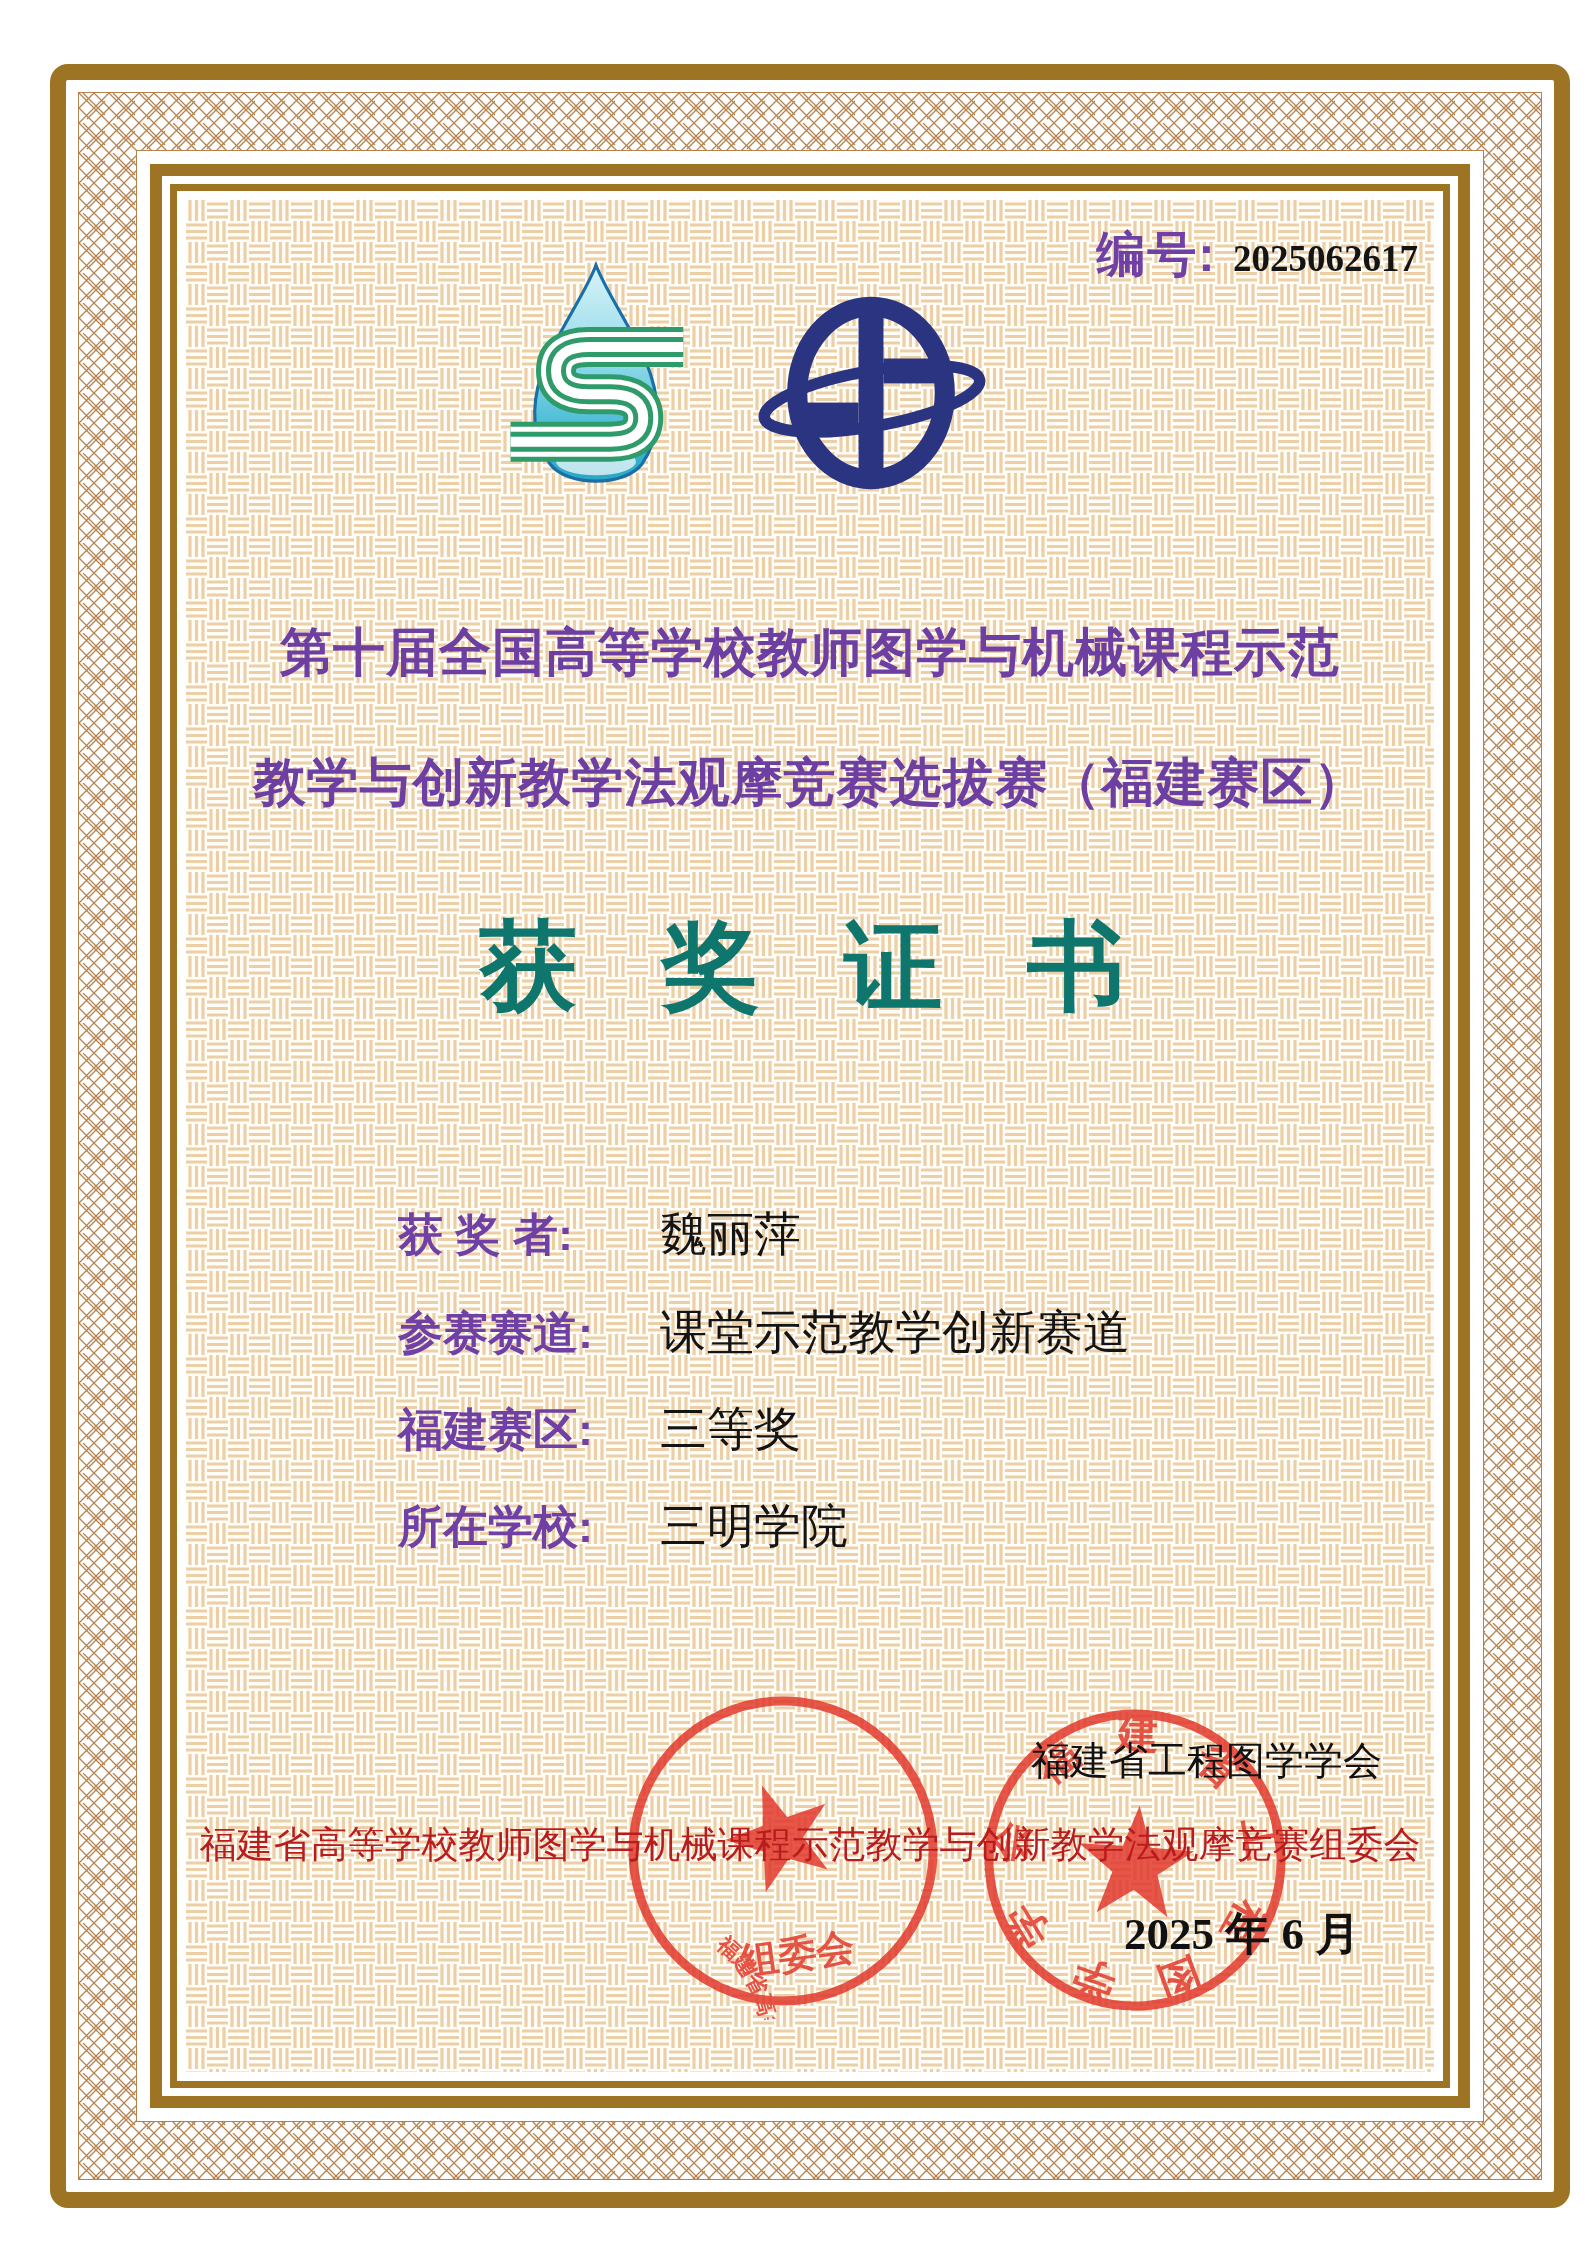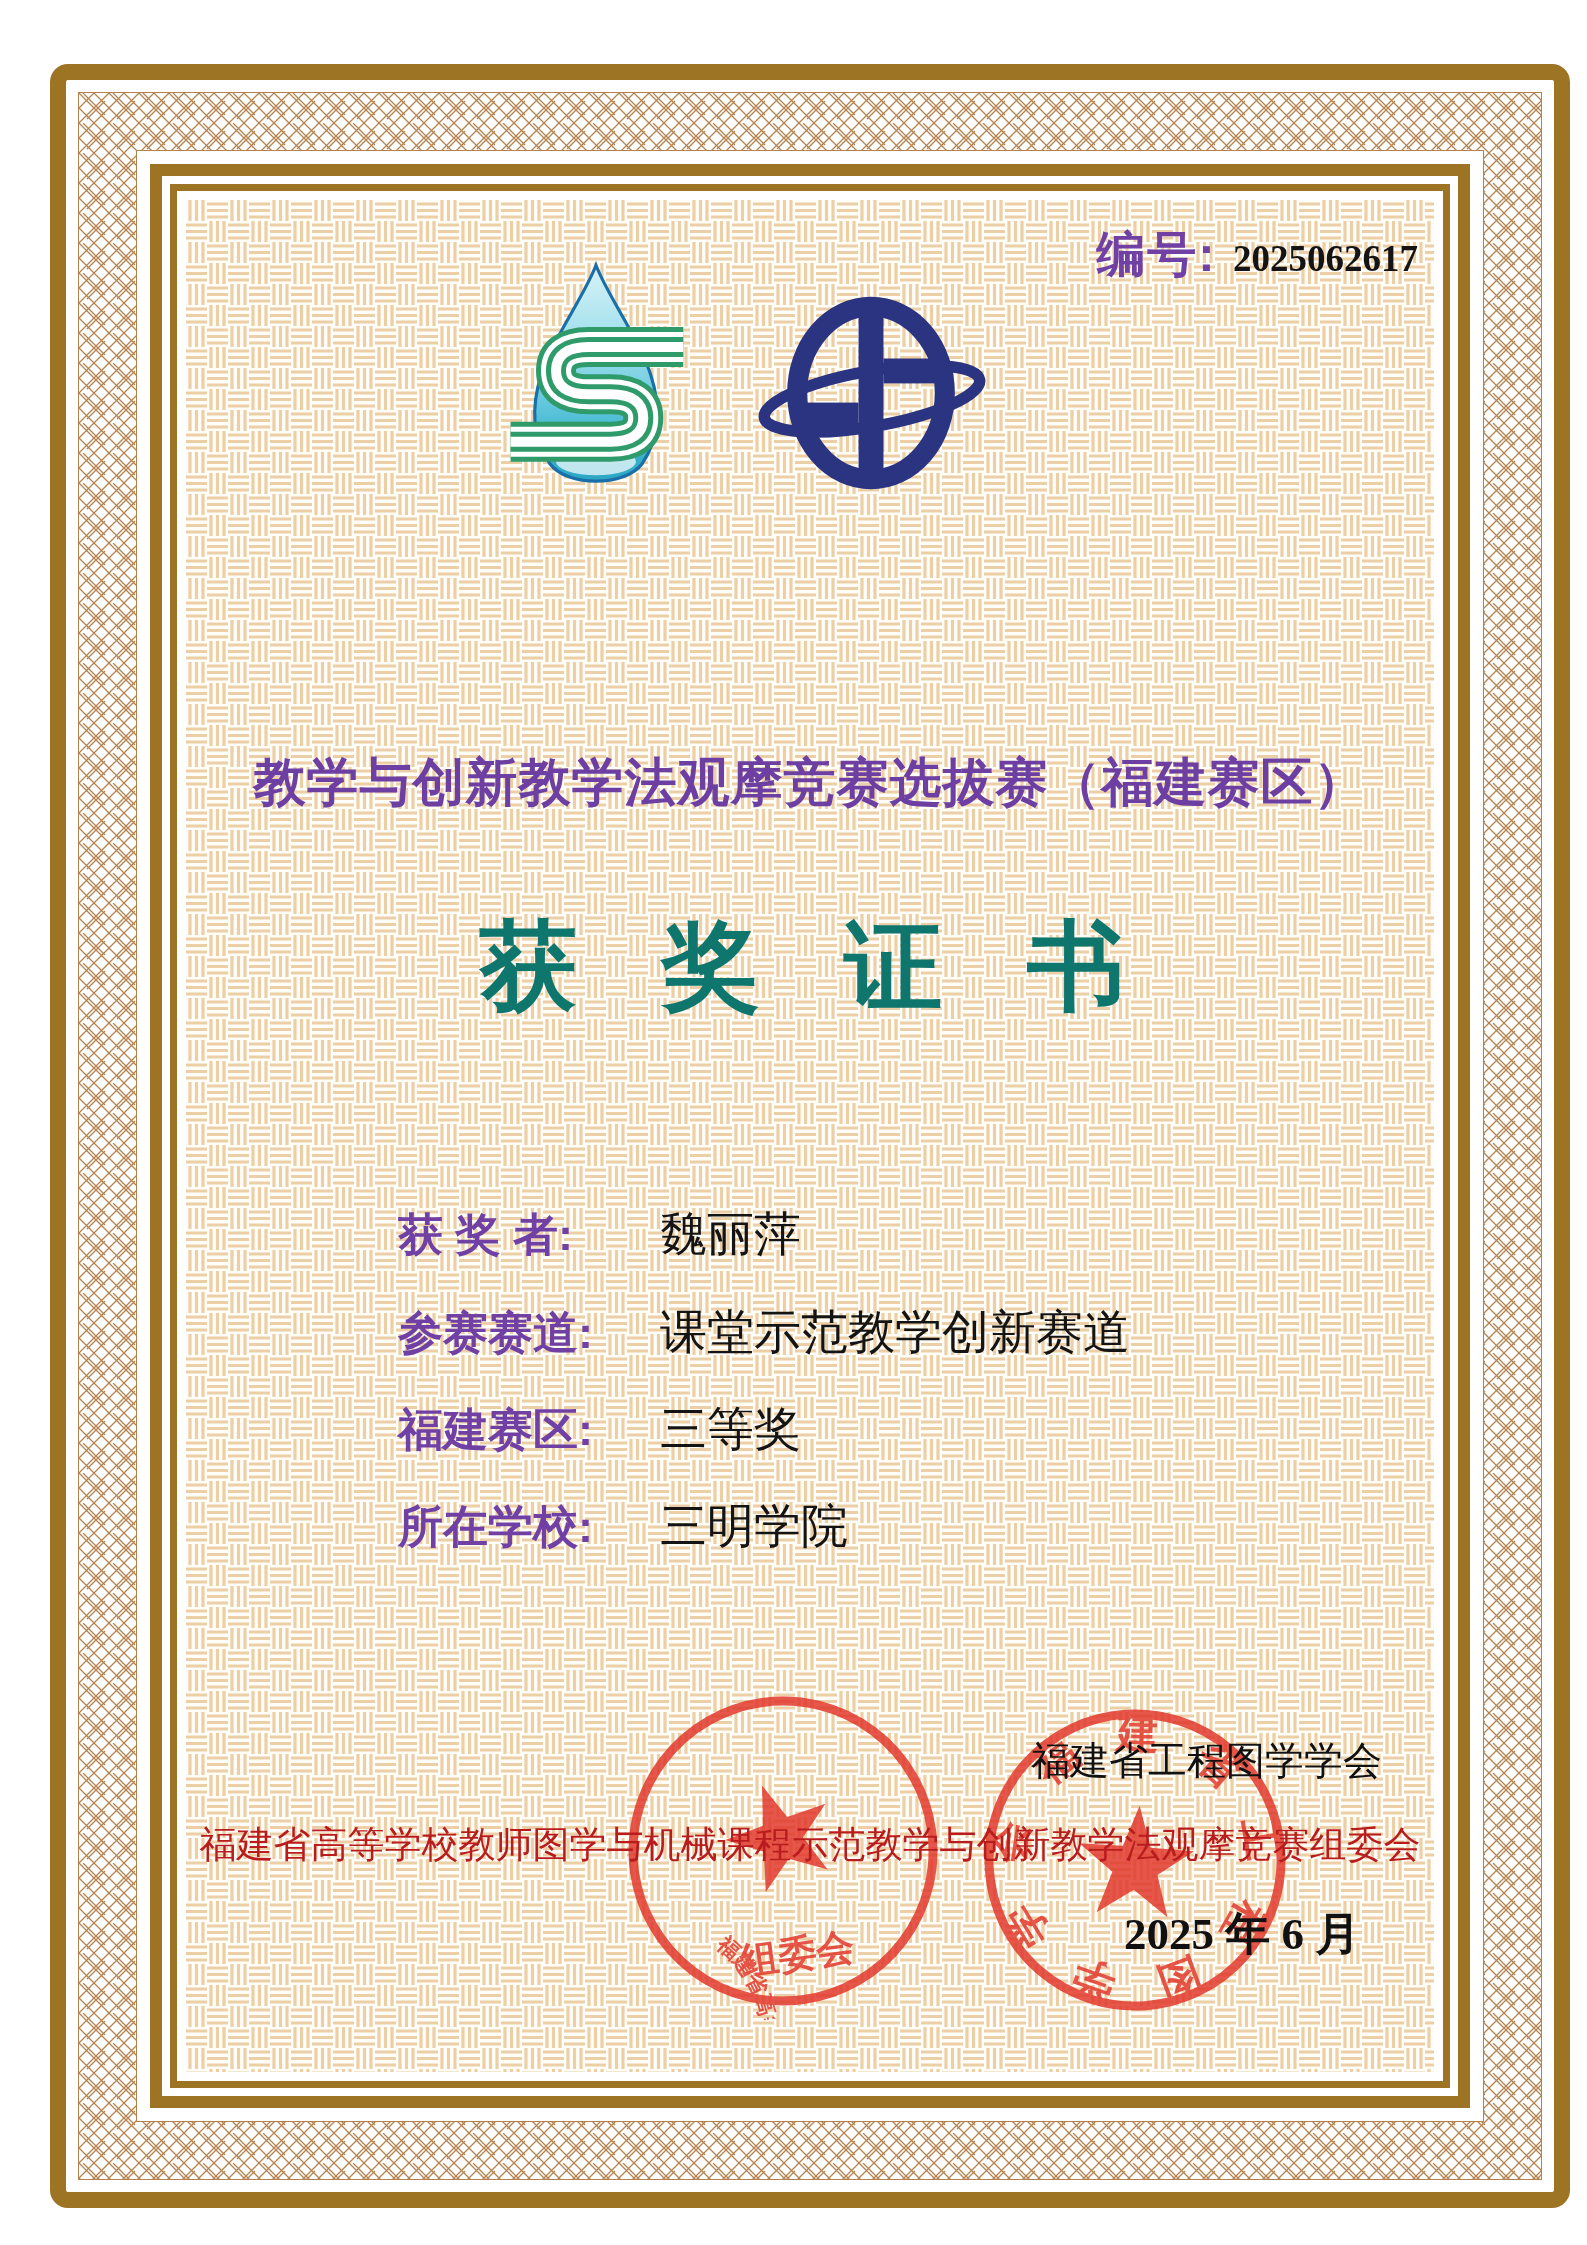--- a/index.html
+++ b/index.html
@@ -148,20 +148,21 @@
               <ellipse cx="120" cy="126" rx="114" ry="29" stroke-width="12"></ellipse>
             </g>
           </g>
           <g fill="#2a3480">
             <rect x="107" y="28" width="26" height="184"></rect>
             <rect x="40" y="130" width="67" height="26"></rect>
             <rect x="133" y="84" width="67" height="26"></rect>
           </g>
         </svg>
 
+        <div class="title-line title-1">第十届全国高等学校教师图学与机械课程示范</div>
         <div class="title-line title-2">教学与创新教学法观摩竞赛选拔赛（福建赛区）</div>
 
         <div class="main-title">获 奖 证 书</div>
 
         <div class="fields">
           <div class="field-row fr-0">
             <span class="flabel">获 奖 者:</span>
             <span class="fvalue">魏丽萍</span>
           </div>
           <div class="field-row fr-1">

